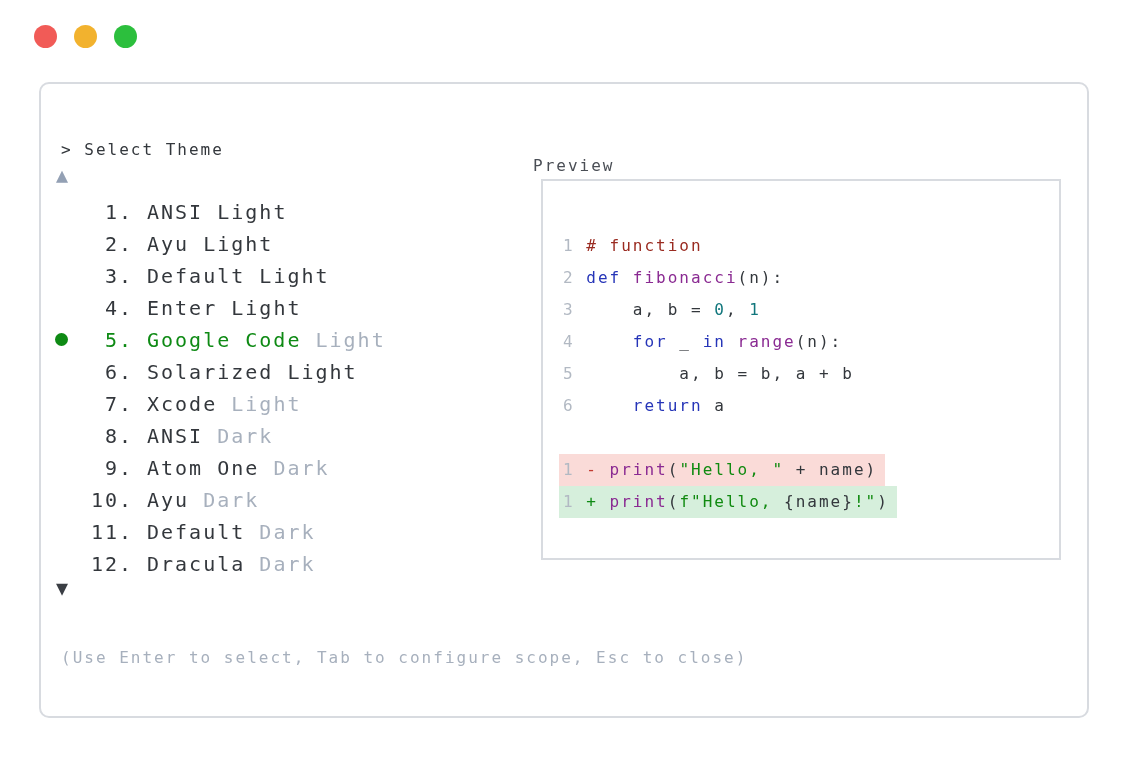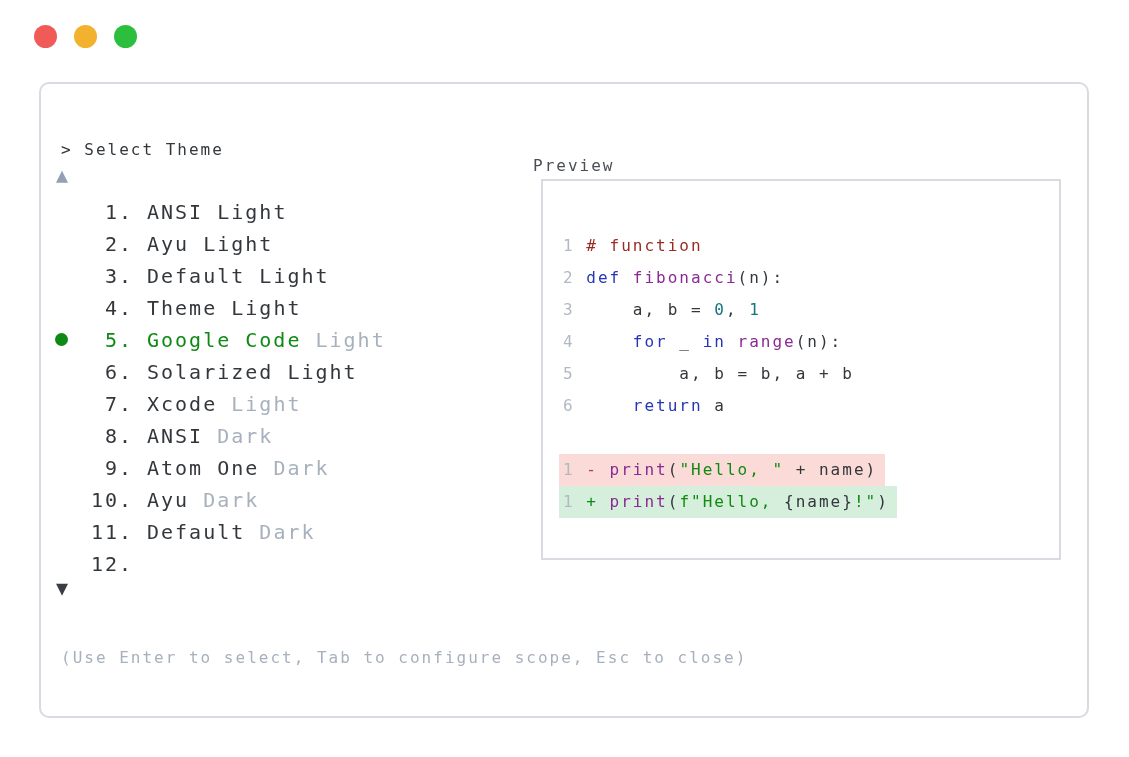--- a/index.html
+++ b/index.html
@@ -80,29 +80,29 @@
   <div class="window">
 
     <div class="prompt mono">&gt; Select Theme</div>
 
     <div class="arrow up">▲</div>
 
     <div class="theme-list" id="theme-list">
         <div class="t-row"><span class="marker"></span><span class="num">1.</span><span> </span><span><span class="name">ANSI</span><span> </span><span class="suffix">Light</span></span></div>
         <div class="t-row"><span class="marker"></span><span class="num">2.</span><span> </span><span><span class="name">Ayu</span><span> </span><span class="suffix">Light</span></span></div>
         <div class="t-row"><span class="marker"></span><span class="num">3.</span><span> </span><span><span class="name">Default</span><span> </span><span class="suffix">Light</span></span></div>
-        <div class="t-row"><span class="marker"></span><span class="num">4.</span><span> </span><span><span class="name">Theme</span><span> </span><span class="suffix">Light</span></span></div>
+        <div class="t-row"><span class="marker"></span><span class="num">4.</span><span> </span><span><span class="name">Enter</span><span> </span><span class="suffix">Light</span></span></div>
         <div class="t-row is-selected"><span class="marker"><span class="dot"></span></span><span class="num">5.</span><span> </span><span><span class="name">Google Code</span><span> </span><span class="suffix is-muted">Light</span></span></div>
         <div class="t-row"><span class="marker"></span><span class="num">6.</span><span> </span><span><span class="name">Solarized</span><span> </span><span class="suffix">Light</span></span></div>
         <div class="t-row"><span class="marker"></span><span class="num">7.</span><span> </span><span><span class="name">Xcode</span><span> </span><span class="suffix is-muted">Light</span></span></div>
         <div class="t-row"><span class="marker"></span><span class="num">8.</span><span> </span><span><span class="name">ANSI</span><span> </span><span class="suffix is-muted">Dark</span></span></div>
         <div class="t-row"><span class="marker"></span><span class="num">9.</span><span> </span><span><span class="name">Atom One</span><span> </span><span class="suffix is-muted">Dark</span></span></div>
         <div class="t-row"><span class="marker"></span><span class="num">10.</span><span> </span><span><span class="name">Ayu</span><span> </span><span class="suffix is-muted">Dark</span></span></div>
         <div class="t-row"><span class="marker"></span><span class="num">11.</span><span> </span><span><span class="name">Default</span><span> </span><span class="suffix is-muted">Dark</span></span></div>
-        <div class="t-row"><span class="marker"></span><span class="num">12.</span><span> </span></div>
+        <div class="t-row"><span class="marker"></span><span class="num">12.</span><span> </span><span><span class="name">Dracula</span><span> </span><span class="suffix is-muted">Dark</span></span></div>
       </div>
 
     <div class="arrow down">▼</div>
 
     <div class="hint mono">(Use Enter to select, Tab to configure scope, Esc to close)</div>
 
     <div class="preview-label mono">Preview</div>
 
     <div class="preview-box">
       <div class="code" id="code">

